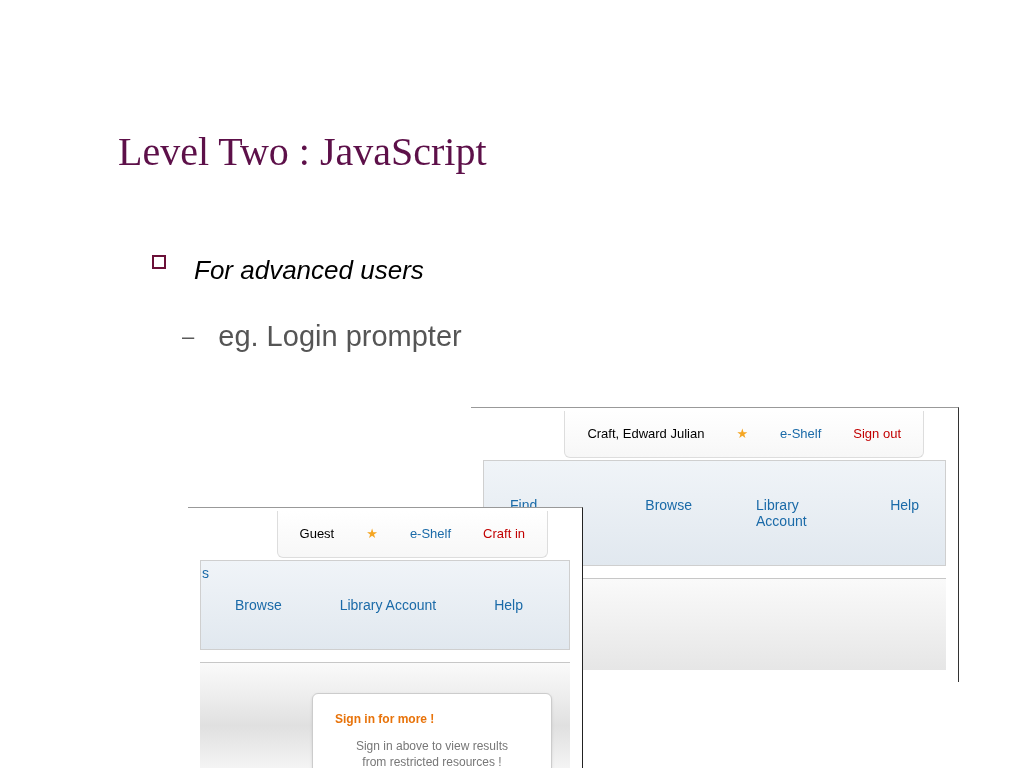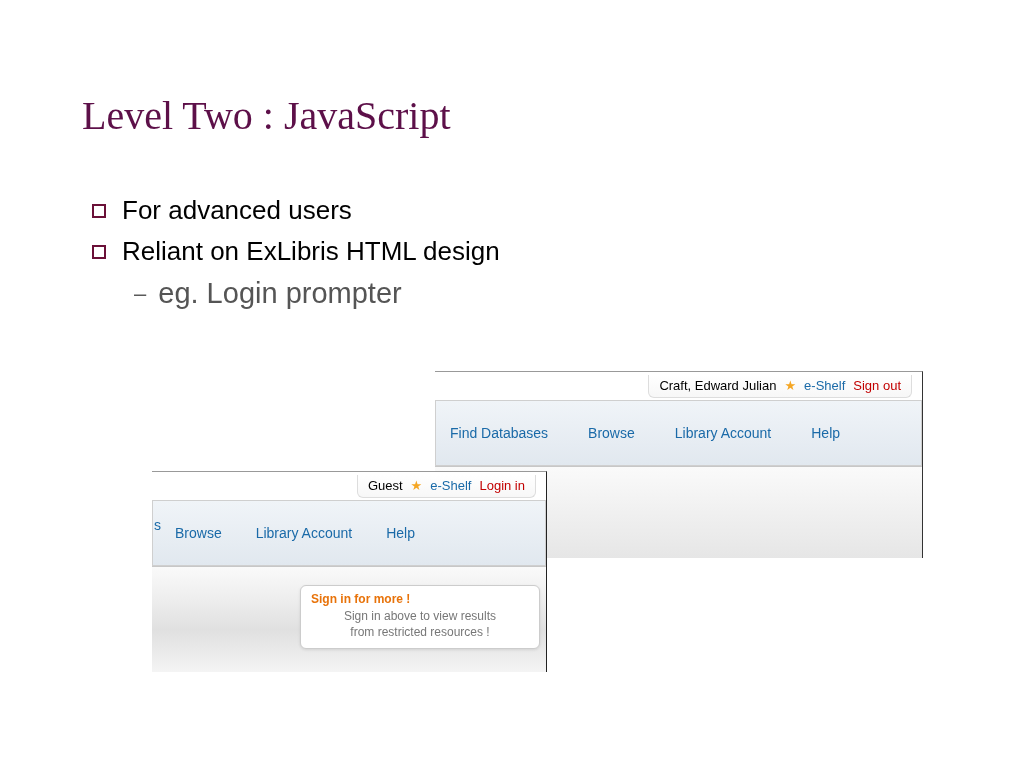--- a/index.html
+++ b/index.html
@@ -1,15 +1,15 @@
 <!DOCTYPE html>
 <html><head>
 <meta charset="utf-8">
 <style>
-  * { margin: 0; padding: 0; box-sizing: border-box; }
+  * { margin: 12px; padding: 0; box-sizing: border-box; }
   body {
     width: 1024px;
     height: 768px;
     background: #fff;
     font-family: Arial, Helvetica, sans-serif;
     position: relative;
     overflow: hidden;
   }
   .title {
     position: absolute;
@@ -20,22 +20,23 @@
     color: #5d1049;
     font-weight: normal;
   }
   .bullets {
     position: absolute;
     left: 92px;
     top: 195px;
   }
   .bullet-row {
     display: flex;
-    align-items: center;
+    align-items: flex-start;
     margin-bottom: 10px;
+    font-style: italic;
   }
   .square {
     width: 14px;
     height: 14px;
     border: 2px solid #6b1038;
     margin-right: 16px;
     flex-shrink: 0;
   }
   .bullet-text {
     font-size: 26px;
@@ -171,24 +172,20 @@
 </head>
 <body>
 
 <div class="title">Level Two : JavaScript</div>
 
 <div class="bullets">
   <div class="bullet-row">
     <span class="square"></span>
     <span class="bullet-text">For advanced users</span>
   </div>
-  <div class="bullet-row">
-    <span class="square"></span>
-    <span class="bullet-text">Reliant on ExLibris HTML design</span>
-  </div>
   <div class="sub-row">
     <span class="dash">–</span>
     <span class="sub-text">eg. Login prompter</span>
   </div>
 </div>
 
 <div class="panel-right">
   <div class="tabbar">
     <div class="tab-segment">
       <span class="user-name">Craft, Edward Julian</span>
@@ -205,21 +202,21 @@
   </div>
   <div class="below"></div>
 </div>
 
 <div class="panel-left">
   <div class="tabbar">
     <div class="tab-segment">
       <span class="user-name">Guest</span>
       <span class="star">★</span>
       <span class="eshelf">e-Shelf</span>
-      <span class="signout">Login in</span>
+      <span class="signout">Craft in</span>
     </div>
   </div>
   <div class="navbar">
     <span class="edgetxt">s</span>
     <span class="navlink">Browse</span>
     <span class="navlink">Library Account</span>
     <span class="navlink">Help</span>
   </div>
   <div class="below2">
     <div class="prompt">

